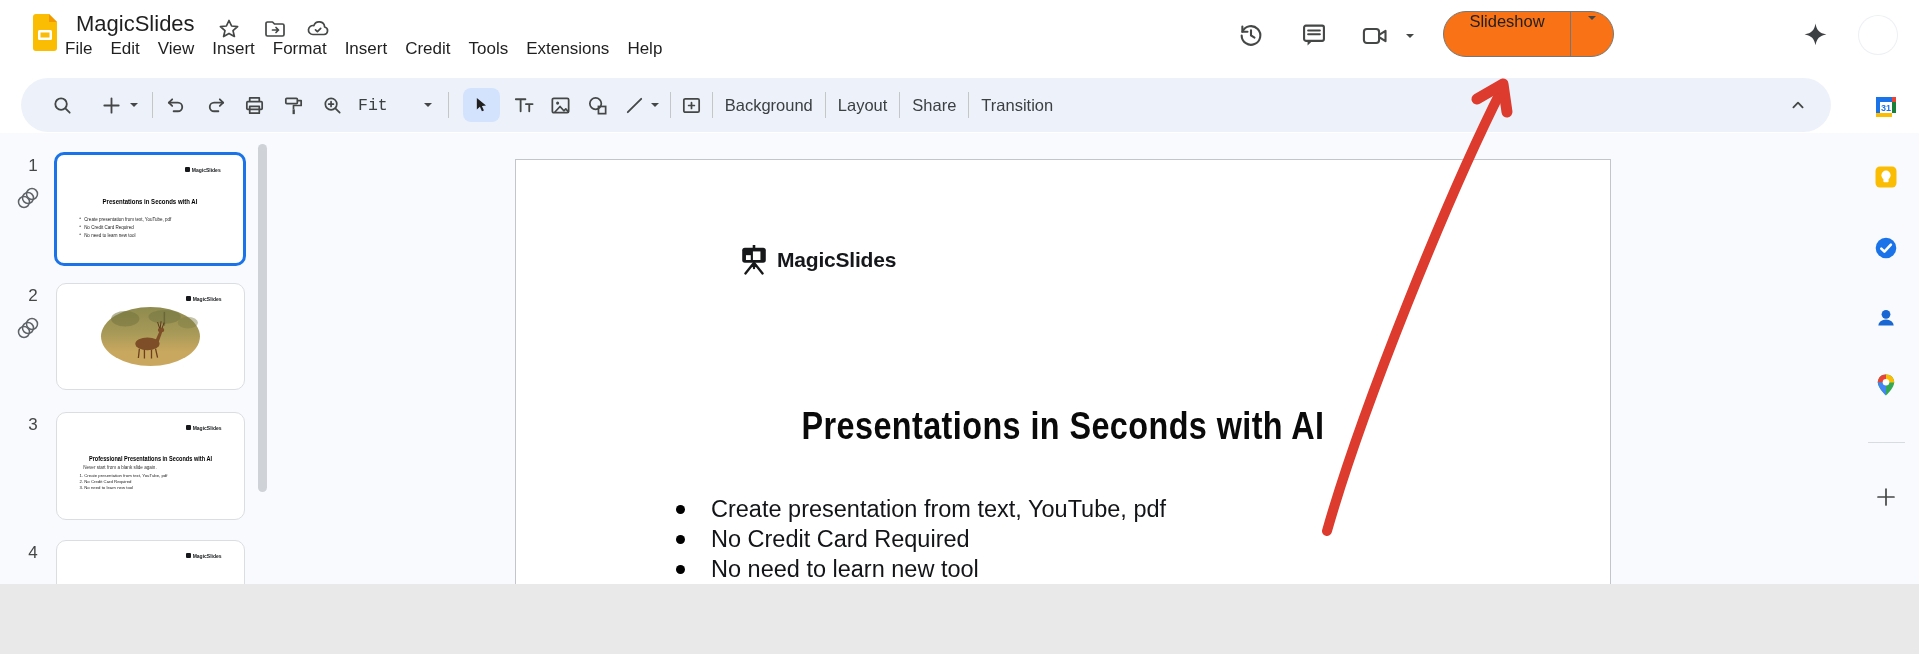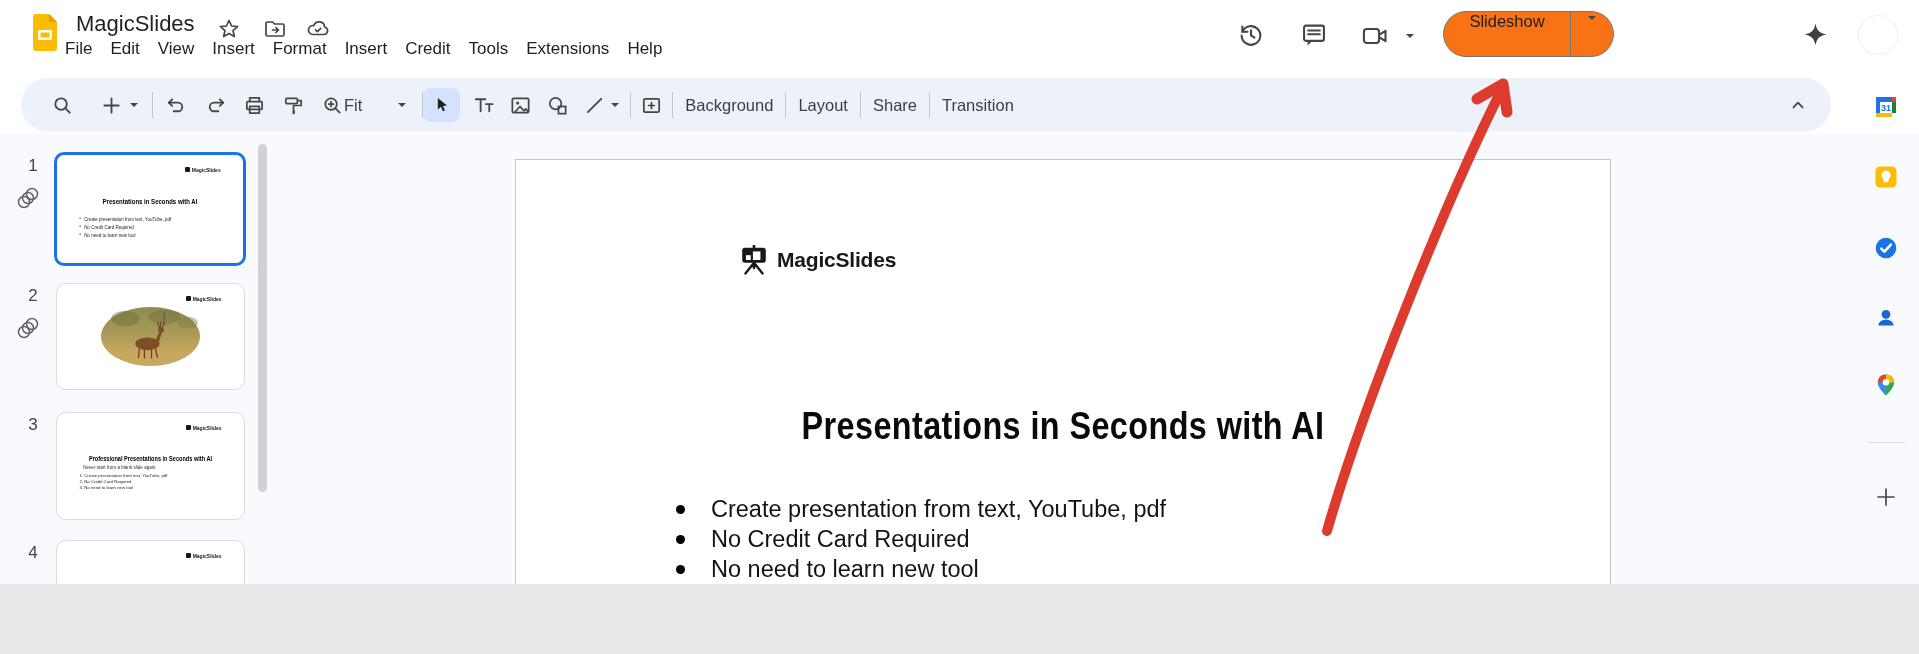--- a/index.html
+++ b/index.html
@@ -41,21 +41,21 @@
   .toolbar-strip{position:absolute;left:0;top:78px;width:1919px;height:55px;background:#ffffff;}
   .toolbar{position:absolute;left:21px;top:78px;width:1810px;height:54px;background:#edf2fa;
       border-radius:27px;display:flex;align-items:center;padding:0 22px 0 22px;box-sizing:border-box;}
   .ti{width:23px;height:23px;color:#444746;flex:none;cursor:pointer;}
   .sep{width:1px;height:26px;background:#c4c7c5;flex:none;}
   .tlabel{font-size:16.5px;color:#3c4043;white-space:nowrap;cursor:pointer;}
   .cursor-box{width:37px;height:34px;background:#d3e3fd;border-radius:8px;display:flex;
       align-items:center;justify-content:center;flex:none;cursor:pointer;}
   .chev-up{margin-left:auto;width:22px;height:22px;color:#444746;cursor:pointer;}
 
-  .ml8{margin-left:8px;} .ml5{margin-left:5px;} .ml10{margin-left:0;} .ml12{margin-left:12px;}
+  .ml8{margin-left:8px;} .ml5{margin-left:5px;} .ml10{margin-left:14px;font-family:Liberation Mono, monospace;} .ml12{margin-left:12px;}
   .ml14{margin-left:14px;} .ml16{margin-left:16px;} .ml26{margin-left:26px;}
   .ml34{margin-left:34px;} .ml3{margin-left:3px;} .ml9{margin-left:9px;}
 
   
   .fs-num{position:absolute;left:22px;width:22px;text-align:center;font-size:17px;color:#444746;}
   .fs-coil{position:absolute;left:16px;width:24px;height:24px;color:#5f6368;cursor:pointer;}
   .thumb{position:absolute;background:#fff;border-radius:10px;box-sizing:border-box;cursor:pointer;}
   .t1{left:54px;top:152px;width:192px;height:114px;border:3px solid #1a73e8;}
   .t2{left:56px;top:283px;width:189px;height:107px;border:1px solid #dadde2;}
   .t3{left:56px;top:412px;width:189px;height:108px;border:1px solid #dadde2;}

